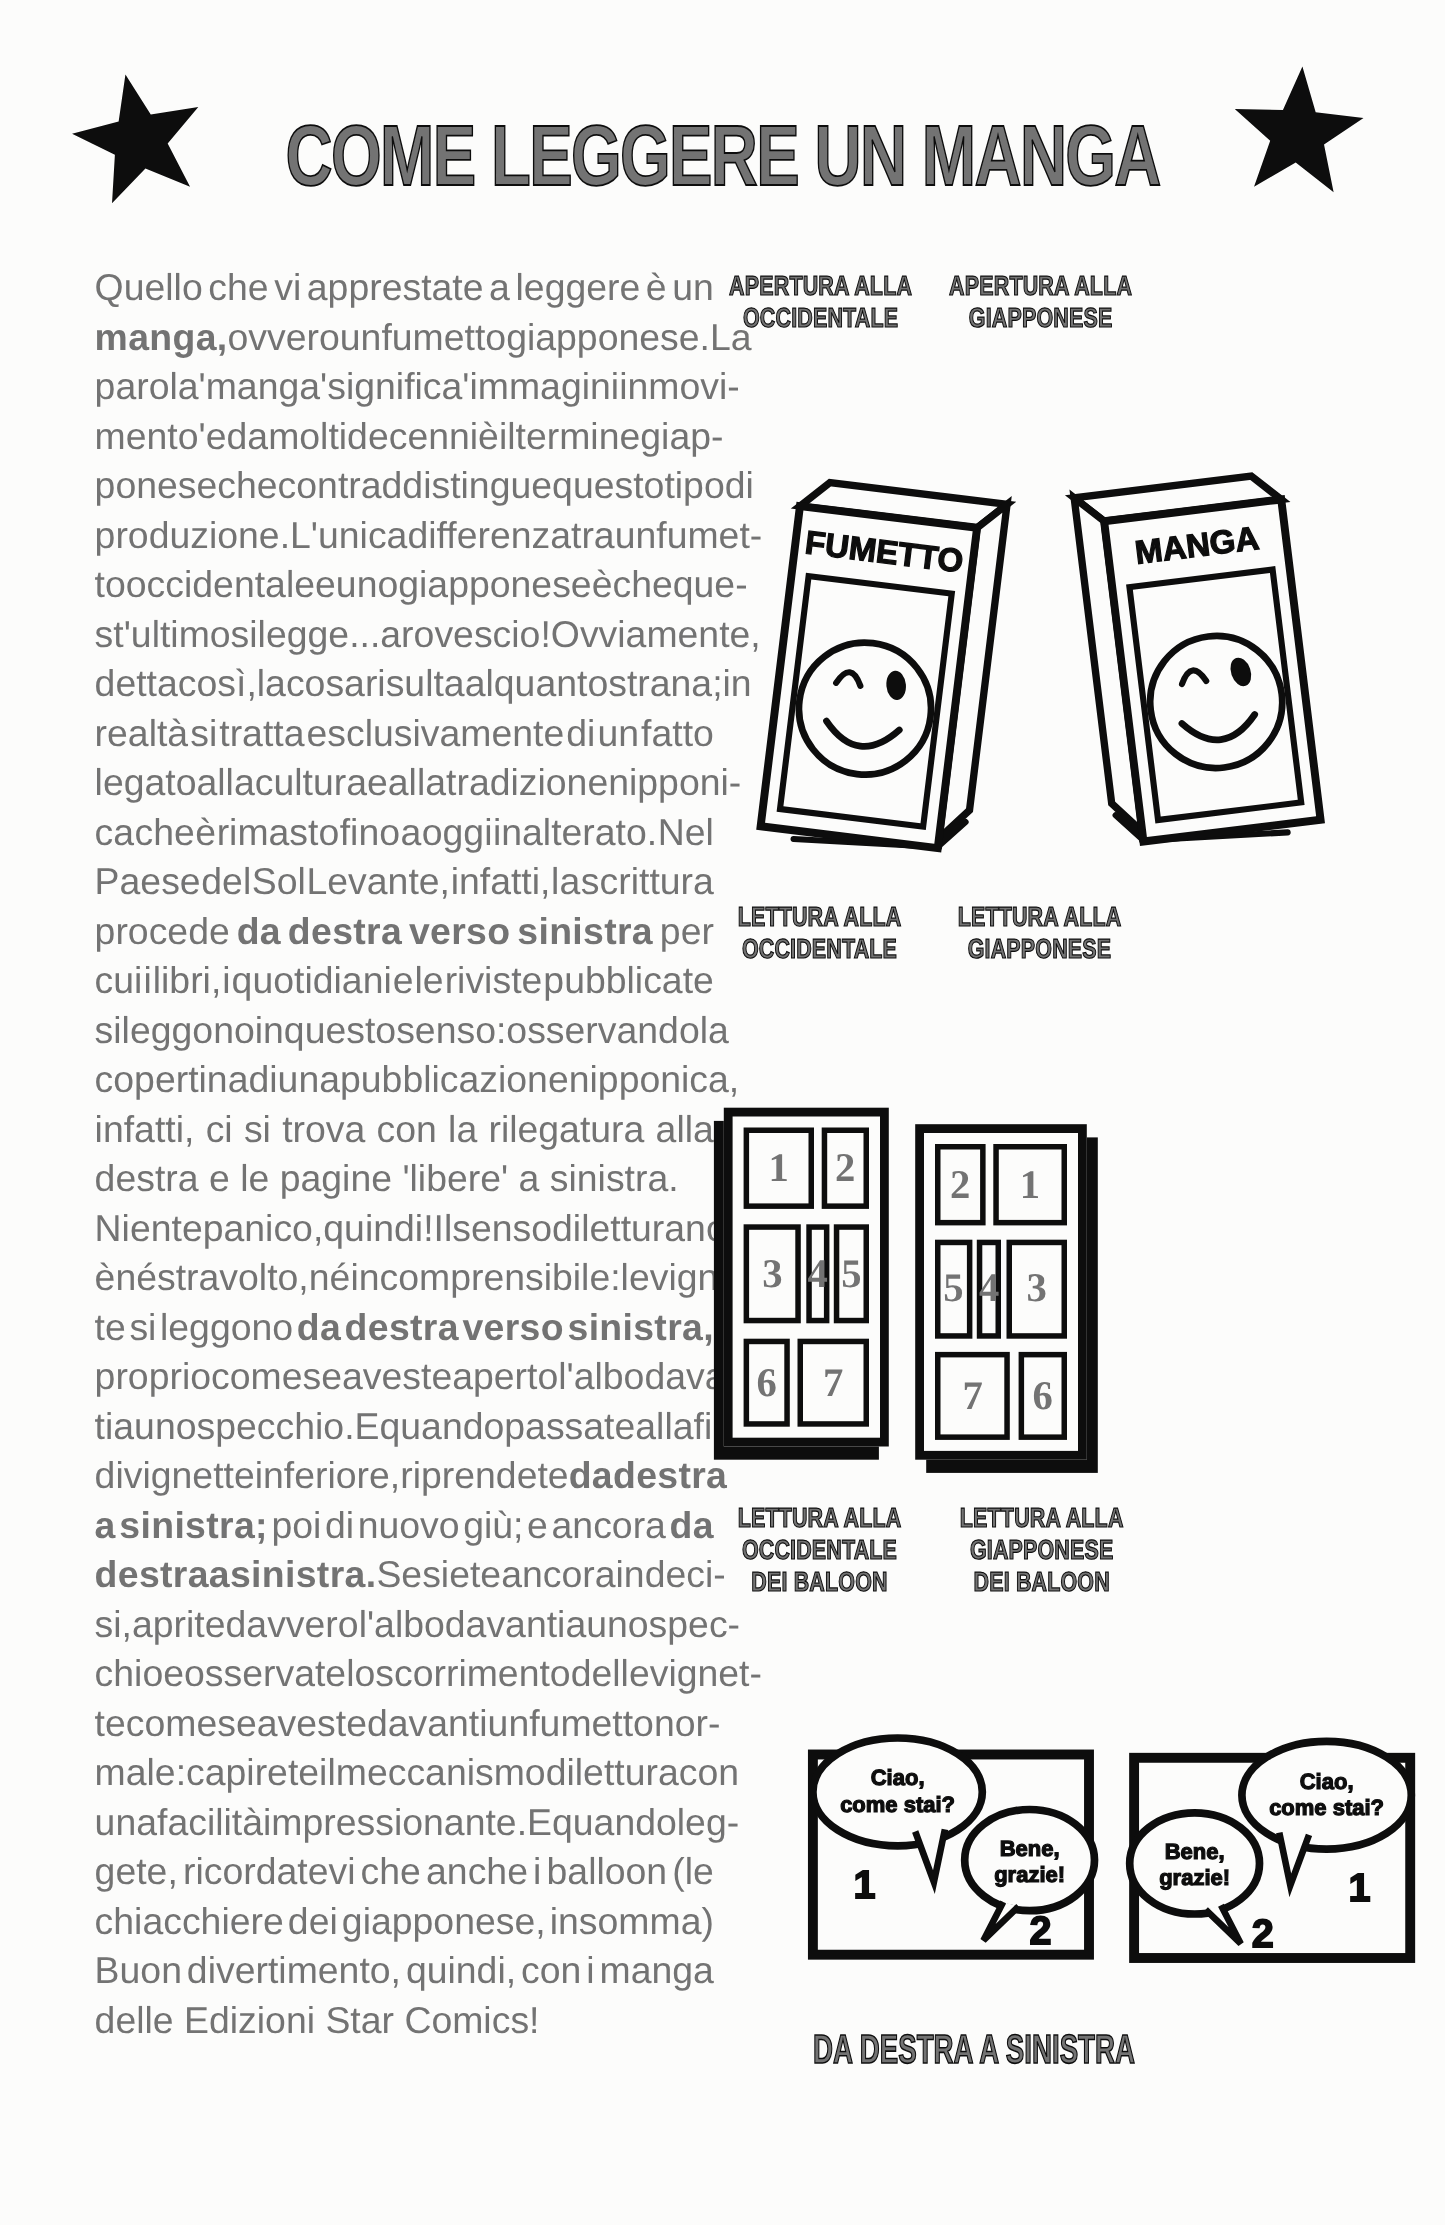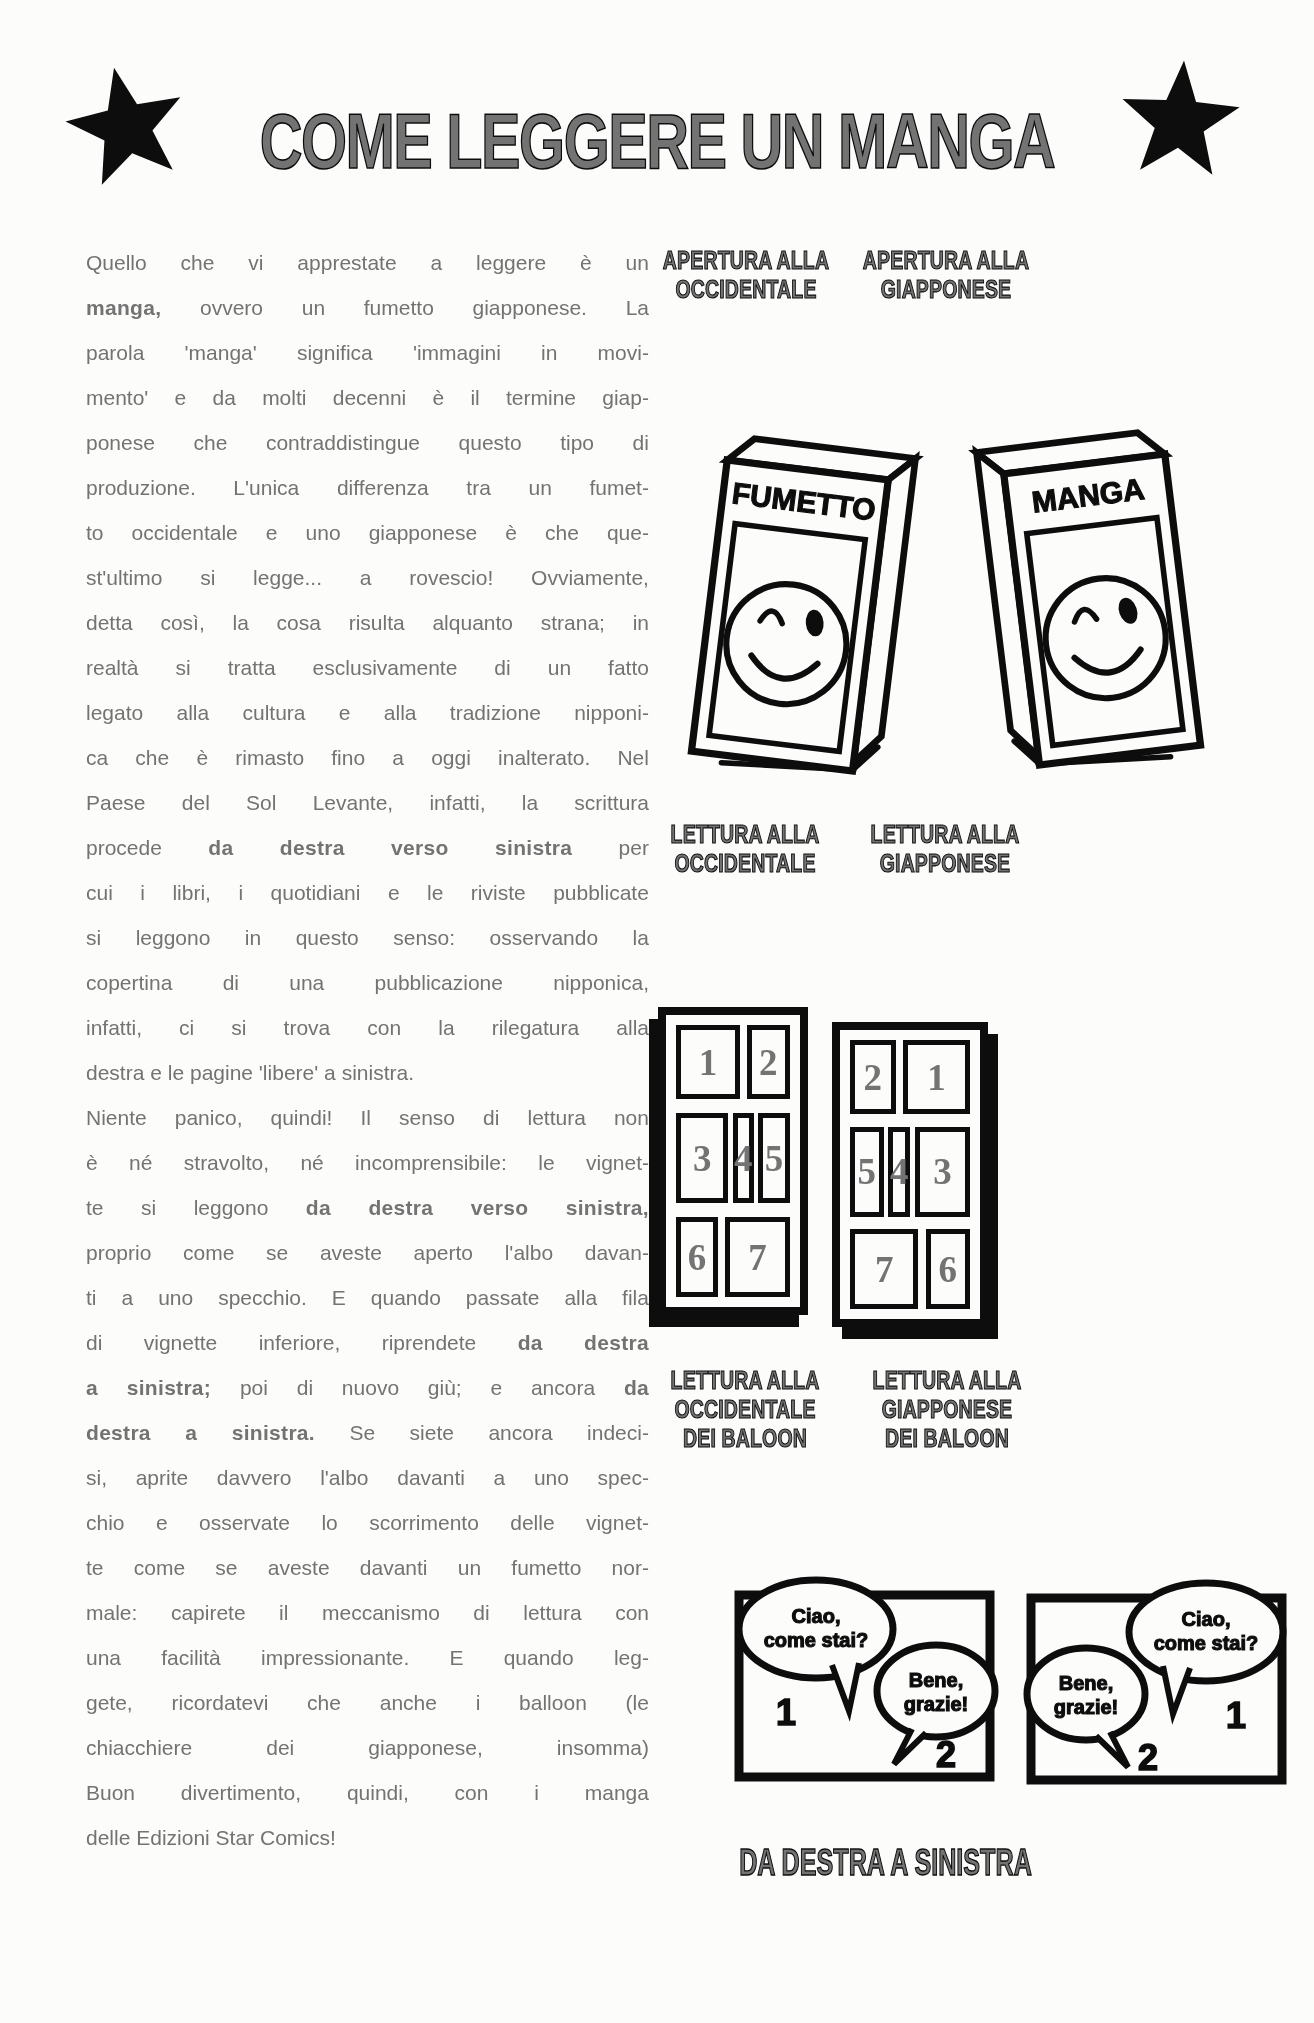--- a/index.html
+++ b/index.html
@@ -10,21 +10,21 @@
   .star{position:absolute;width:128px;height:120px;}
   .star svg{width:100%;height:100%;display:block;}
   #star-left{left:62px;top:64px;transform:rotate(-12deg);}
   #star-right{left:1116px;top:58px;transform:rotate(4deg);}
   #title{position:absolute;left:0;top:96px;width:1314px;text-align:center;
          font-size:78px;font-weight:bold;letter-spacing:-2px;
          transform:scaleX(0.76);transform-origin:center;
          -webkit-text-stroke:1.6px #0d0d0d;white-space:nowrap;}
 
   
-  #article{position:absolute;left:86px;top:240px;width:563px;font-size:21px;}
+  #article{position:absolute;left:86px;top:240px;width:563px;font-size:34px;}
   .tline{height:45px;line-height:45px;white-space:nowrap;}
   .tline.just{display:flex;justify-content:space-between;}
   .b{font-weight:bold;letter-spacing:.3px;}
 
   
   .shead{position:absolute;width:320px;text-align:center;font-weight:bold;font-size:25px;
          line-height:29px;letter-spacing:.2px;-webkit-text-stroke:1.1px #0d0d0d;
          transform:scaleX(0.78);transform-origin:center;}
   #h-ap-west{left:586px;top:246px;}
   #h-ap-jp{left:786px;top:246px;}

